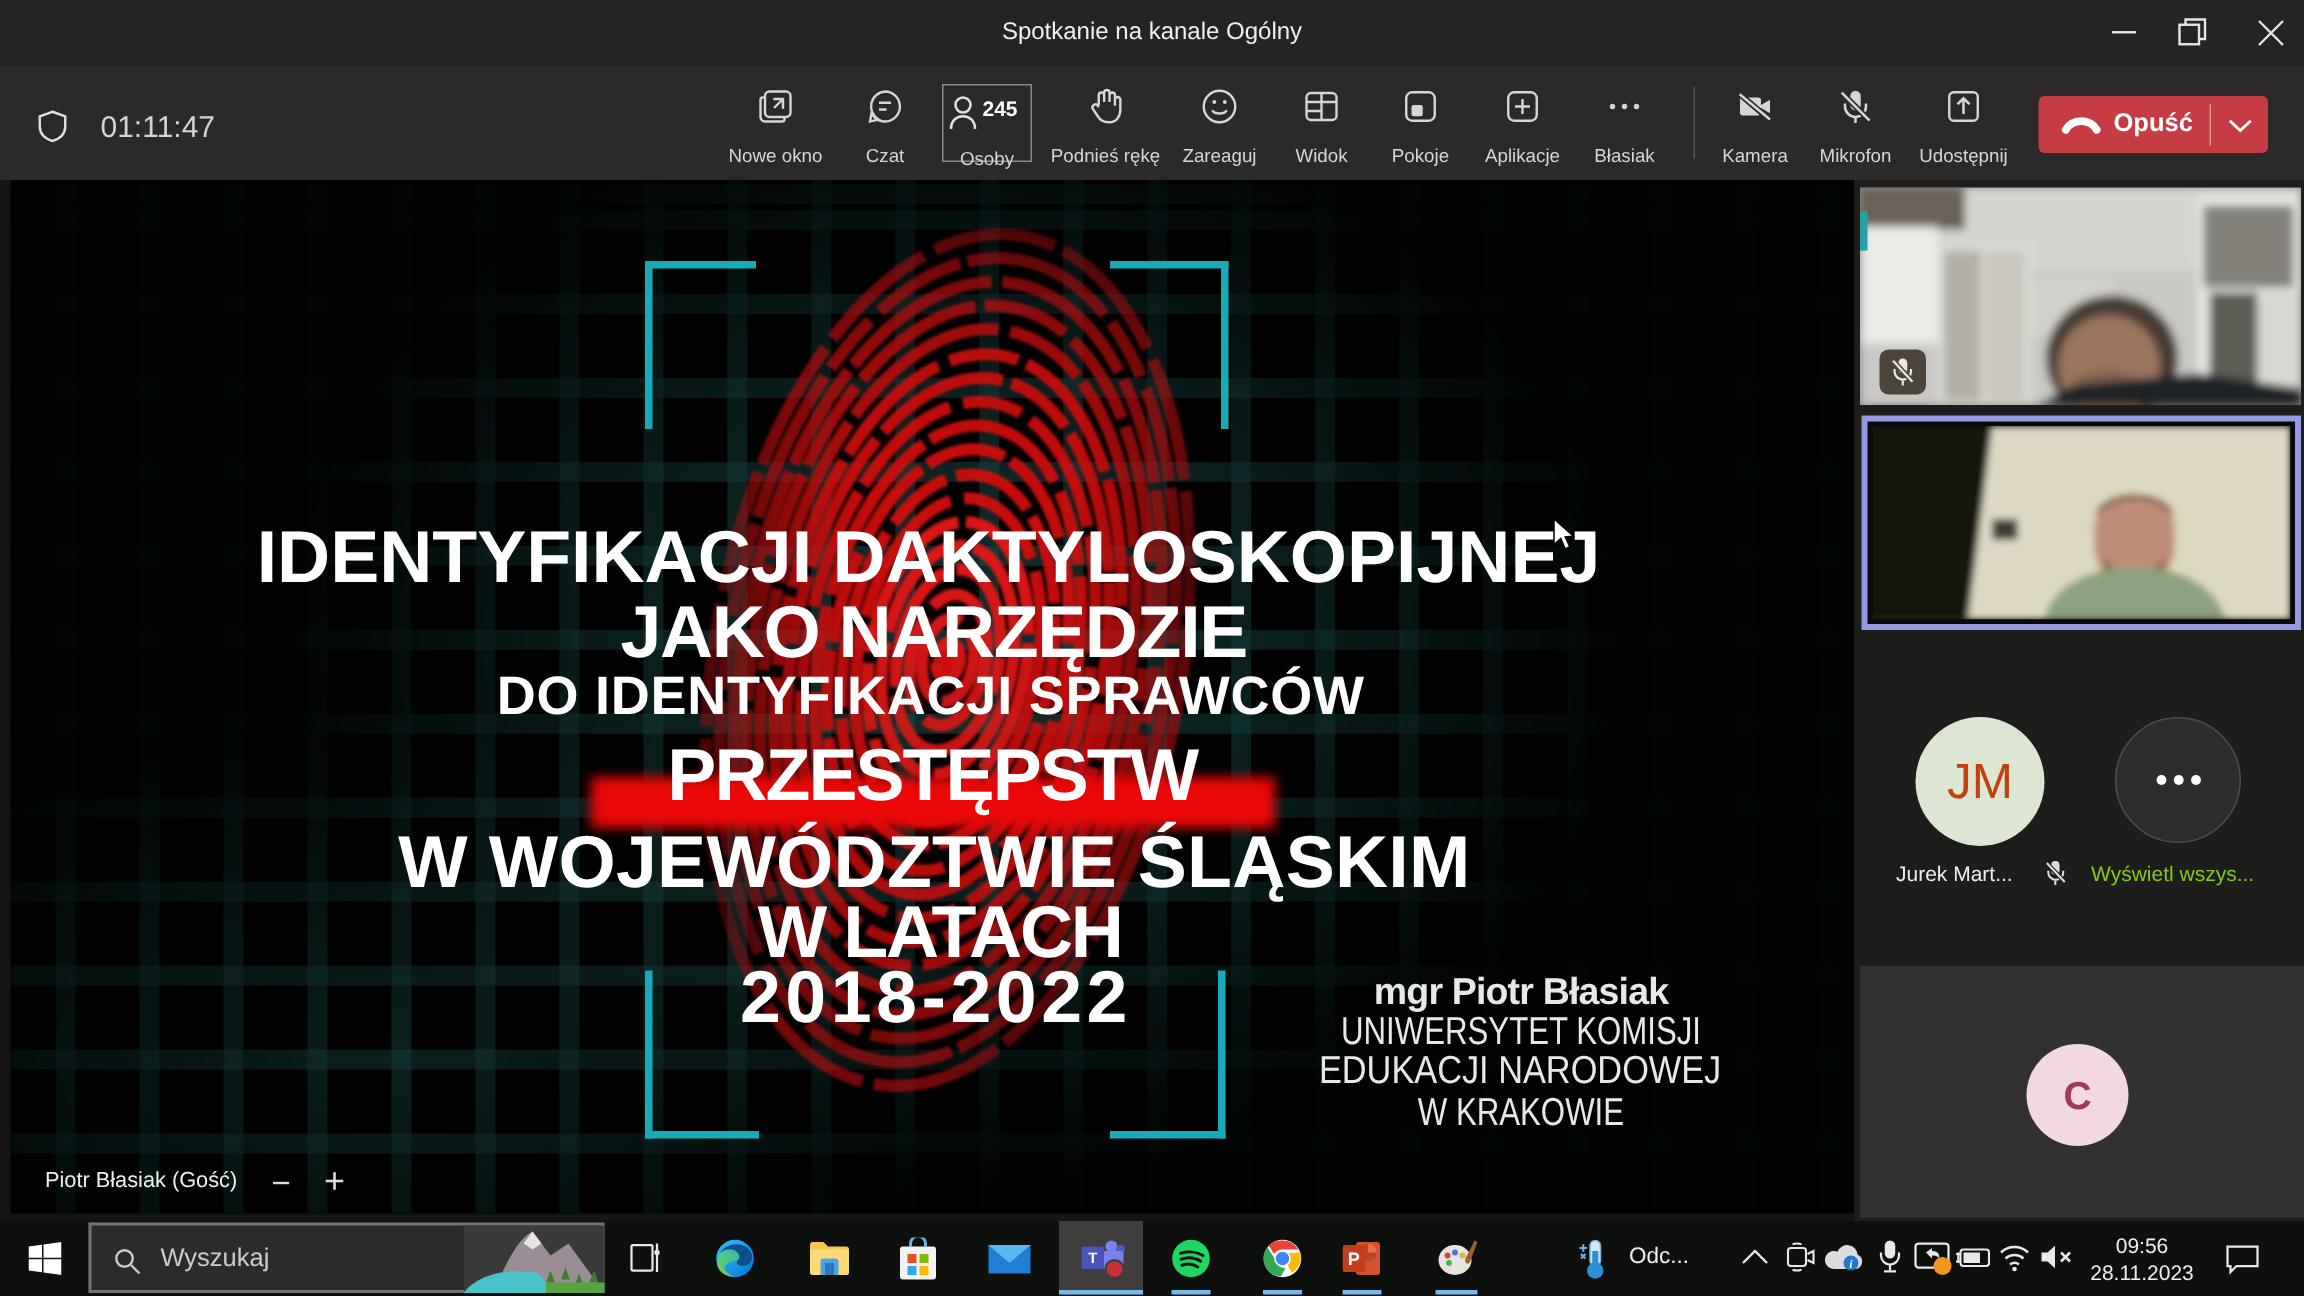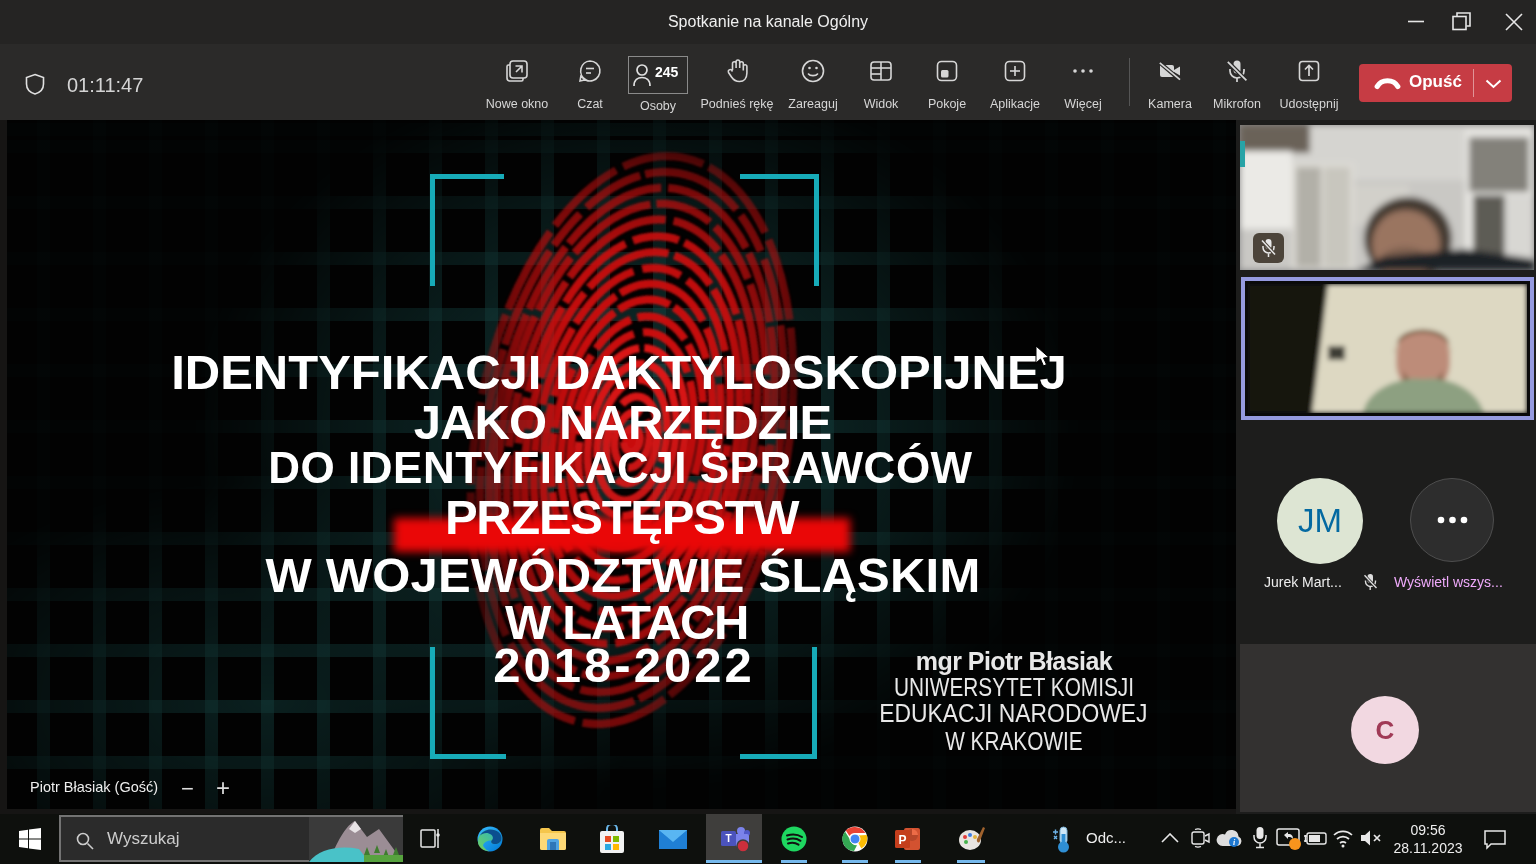--- a/index.html
+++ b/index.html
@@ -83,21 +83,21 @@
     <div class="tbtn" style="left:545px">
       <div class="ic">
           <svg width="28" height="28" viewBox="0 0 28 28">
             <path d="M14 4 a10 10 0 1 1 -9 14.5 L4 24 L9.8 22.7 A10 10 0 0 1 14 4 Z" fill="none" stroke="#d6d6d6" stroke-width="1.6"></path>
             <line x1="10" y1="11.5" x2="18" y2="11.5" stroke="#d6d6d6" stroke-width="1.6"></line>
             <line x1="10" y1="16" x2="15" y2="16" stroke="#d6d6d6" stroke-width="1.6"></line>
           </svg>
         </div>
       <div class="lb">Czat</div>
     </div>
-    <div class="tbtn" style="left:613px; border:1px solid #8a8a8a; width:60px; left:628px; top:12px; height:38px;">
+    <div class="tbtn" style="left:613px; border:1px solid #8a8a8a; width:60px; left:628px; top:12px; height:52px;">
       <div class="ic" style="height:30px; margin-top:3px">
           <svg width="54" height="26" viewBox="0 0 54 26">
             <circle cx="11" cy="8" r="5" fill="none" stroke="#e0e0e0" stroke-width="1.7"></circle>
             <path d="M3 24 C3 18 7 15.5 11 15.5 C15 15.5 19 18 19 24" fill="none" stroke="#e0e0e0" stroke-width="1.7"></path>
             <text x="24" y="15" fill="#fff" font-size="14" font-weight="bold" font-family="Liberation Sans">245</text>
           </svg>
         </div>
       <div class="lb">Osoby</div>
     </div>
     <div class="tbtn" style="left:692px">
@@ -150,21 +150,21 @@
       <div class="lb">Aplikacje</div>
     </div>
     <div class="tbtn" style="left:1038px">
       <div class="ic">
           <svg width="28" height="28" viewBox="0 0 28 28">
             <circle cx="6" cy="14" r="1.8" fill="#d6d6d6"></circle>
             <circle cx="14" cy="14" r="1.8" fill="#d6d6d6"></circle>
             <circle cx="22" cy="14" r="1.8" fill="#d6d6d6"></circle>
           </svg>
         </div>
-      <div class="lb">Więcej</div>
+      <div class="lb">Błasiak</div>
     </div>
     <div class="abs" style="left:1129px; top:14px; width:1px; height:48px; background:#555"></div>
     <div class="tbtn" style="left:1125px; width:90px">
       <div class="ic">
           <svg width="30" height="28" viewBox="0 0 30 28">
             <path d="M5 8 H17 a2 2 0 0 1 2 2 V 18 a2 2 0 0 1 -2 2 H7 a2 2 0 0 1 -2 -2 Z" fill="#d6d6d6"></path>
             <path d="M19 13 L25 9.5 V18.5 L19 15" fill="#d6d6d6"></path>
             <line x1="4" y1="5" x2="25" y2="23" stroke="#2b2a29" stroke-width="4"></line>
             <line x1="4.8" y1="5.8" x2="25" y2="22.6" stroke="#d6d6d6" stroke-width="1.7"></line>
           </svg>
@@ -243,21 +243,21 @@
           <ellipse cx="295" cy="298" rx="138" ry="255" stroke="#bb0d0e" stroke-width="8" stroke-dasharray="111 7 103 6 72 5" stroke-dashoffset="92"></ellipse>
           <ellipse cx="295" cy="298" rx="147" ry="271" stroke="#bb0d0e" stroke-width="8" stroke-dasharray="63 5 104 7 41 9" stroke-dashoffset="12"></ellipse>
           <ellipse cx="295" cy="298" rx="156" ry="287" stroke="#bb0d0e" stroke-width="8" stroke-dasharray="83 6 88 8 83 8" stroke-dashoffset="98"></ellipse>
         </g>
       </svg>
 
       <div class="abs" style="left:387px; top:398px; width:456px; height:34px; background:#ea0707; filter:blur(4px);"></div>
 
       <div class="slidetext" id="t3" style="left:1px; top:274px; font-size:49px; letter-spacing:-0.9px;">JAKO NARZĘDZIE</div>
       <div class="slidetext" id="t2" style="left:-2.5px; top:224px; font-size:49px; letter-spacing:0px;">IDENTYFIKACJI DAKTYLOSKOPIJNEJ</div>
-      <div class="slidetext" id="t4" style="left:-1px; top:323px; font-size:44px; letter-spacing:0.5px;">DO IDENTYFIKACJI SPRAWCÓW</div>
+      <div class="slidetext" id="t4" style="left:-1px; top:323px; font-size:36px; letter-spacing:0.5px;">DO IDENTYFIKACJI SPRAWCÓW</div>
       <div class="slidetext" id="t5" style="top:369px; font-size:49px; letter-spacing:-1.3px;">PRZESTĘPSTW</div>
       <div class="slidetext" id="t6" style="left:1.5px; top:427px; font-size:49px; letter-spacing:0.2px;">W WOJEWÓDZTWIE ŚLĄSKIM</div>
       <div class="slidetext" id="t7" style="left:5px; top:474px; font-size:49px; letter-spacing:-1.4px;">W LATACH</div>
       <div class="slidetext" id="t8" style="left:2.5px; top:517px; font-size:49px; letter-spacing:3px;">2018-2022</div>
 
       <div id="credits">
         <div class="abs" style="left:0; top:2px; width:300px; text-align:center; font-weight:bold; font-size:25px; letter-spacing:-0.55px;">mgr Piotr Błasiak</div>
         <div class="abs" style="left:0; top:27px; width:300px; text-align:center;"><span style="display:inline-block; font-size:26px; transform:scaleX(0.8); transform-origin:center; white-space:nowrap;">UNIWERSYTET KOMISJI</span></div>
         <div class="abs" style="left:-3.5px; top:53px; width:300px; text-align:center;"><span style="display:inline-block; font-size:26px; transform:scaleX(0.88); transform-origin:center; white-space:nowrap;">EDUKACJI NARODOWEJ</span></div>
         <div class="abs" style="left:0; top:81px; width:300px; text-align:center;"><span style="display:inline-block; font-size:26px; transform:scaleX(0.8); transform-origin:center; white-space:nowrap;">W KRAKOWIE</span></div>
@@ -326,37 +326,37 @@
               <rect x="80" y="62" width="17" height="14" fill="#3c3c34"></rect>
               <path d="M148 78 C148 58 152 48 175 46 C198 48 202 58 202 78 C202 96 192 106 175 106 C158 106 148 96 148 78 Z" fill="#bd8c79"></path>
               <path d="M146 70 C148 42 202 42 204 70 L200 56 C192 42 158 42 150 56 Z" fill="#7a5b40"></path>
               <path d="M155 85 C158 104 192 104 195 85 L193 102 L157 102 Z" fill="#6d5138"></path>
               <path d="M115 129 C120 102 158 92 175 95 C195 92 228 102 236 129 Z" fill="#8da081"></path>
             </g>
           </svg>
         </div>
       </div>
 
-      <div class="abs" style="left:41px; top:358px; width:86px; height:86px; border-radius:50%; background:#dde5d3; text-align:center; line-height:86px; color:#0369a1; font-size:33px;">JM</div>
+      <div class="abs" style="left:41px; top:358px; width:86px; height:86px; border-radius:50%; background:#dde5d3; text-align:center; line-height:86px; color:#c2410c; font-size:33px;">JM</div>
       <div class="abs" style="left:174px; top:358px; width:84px; height:84px; border-radius:50%; background:#2d2d2d; border:1px solid #4e4e4e;">
           <svg class="abs" style="left:25px; top:37px" width="34" height="8">
             <circle cx="5" cy="4" r="3.3" fill="#fff"></circle>
             <circle cx="16.5" cy="4" r="3.3" fill="#fff"></circle>
             <circle cx="28" cy="4" r="3.3" fill="#fff"></circle>
           </svg>
         </div>
       <div class="abs" style="left:28px; top:454px; color:#eee; font-size:14px;">Jurek Mart...</div>
       <svg class="abs" style="left:126px; top:453px" width="17" height="18" viewBox="0 0 17 18">
           <rect x="5.5" y="1" width="5.5" height="9" rx="2.7" fill="#ddd"></rect>
           <path d="M3.5 7.5 V8.5 a5 5 0 0 0 10 0 V7.5" fill="none" stroke="#ddd" stroke-width="1.4"></path>
           <line x1="8.2" y1="14" x2="8.2" y2="17" stroke="#ddd" stroke-width="1.4"></line>
           <line x1="2" y1="2" x2="15" y2="15.5" stroke="#1d1d1c" stroke-width="3"></line>
           <line x1="2.5" y1="2.3" x2="14.5" y2="15" stroke="#ddd" stroke-width="1.4"></line>
         </svg>
-      <div class="abs" style="left:158px; top:454px; color:#f0abfc; font-size:14px;">Wyświetl wszys...</div>
+      <div class="abs" style="left:158px; top:454px; color:#84cc16; font-size:14px;">Wyświetl wszys...</div>
 
       <div class="abs" style="left:4px; top:524px; width:296px; height:168px; background:#333130;">
         <div class="abs" style="left:111px; top:52px; width:68px; height:68px; border-radius:50%; background:#f2d8e1; text-align:center; line-height:68px; color:#a03a56; font-size:26px; font-weight:bold;">C</div>
       </div>
     </div>
   </div>
 
   <div id="taskbar">
     <svg class="abs" style="left:19px; top:14px" width="22" height="22" viewBox="0 0 22 22">
         <path d="M0 3 L9 1.8 V10.5 H0 Z M10 1.6 L22 0 V10.5 H10 Z M0 11.5 H9 V20.2 L0 19 Z M10 11.5 H22 V22 L10 20.4 Z" fill="#fff"></path>

